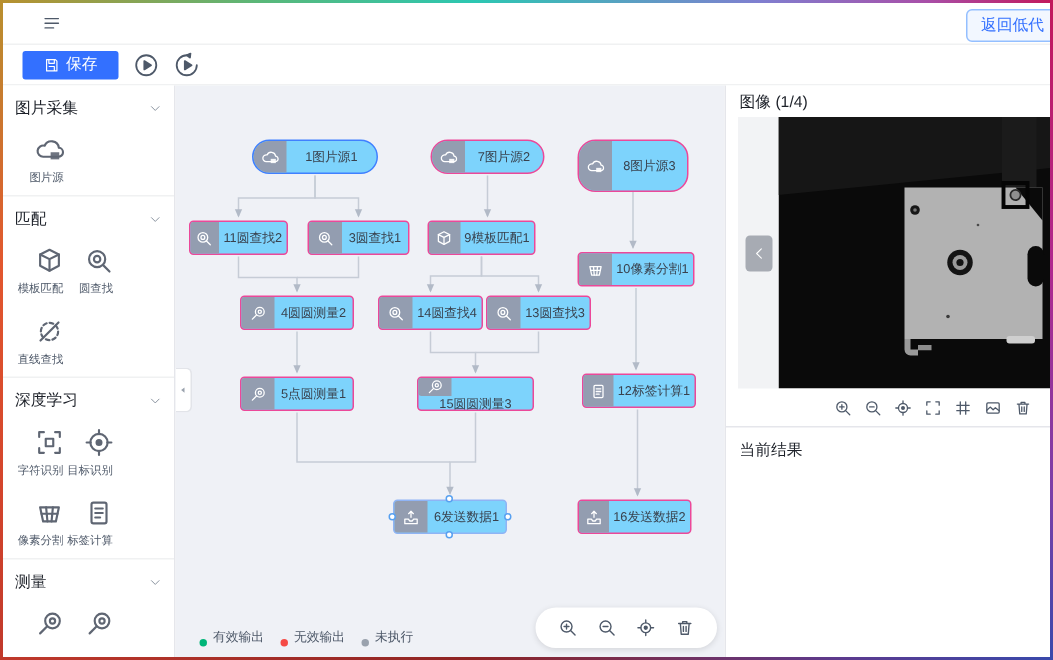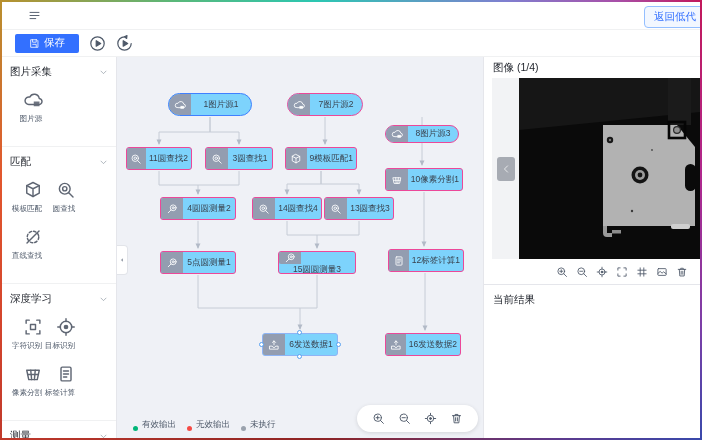--- a/index.html
+++ b/index.html
@@ -24,21 +24,21 @@
   .tbar{height:27px;border-bottom:1px solid #f0f1f2;display:flex;align-items:center;padding-left:13px;gap:10px}
   .save-btn{display:flex;align-items:center;gap:4px;background:#3370ff;color:#fff;font-size:10.5px;border:none;border-radius:2px;padding:3px 14px;height:19px;cursor:pointer}
   .save-btn .ic{color:#fff;width:11px;height:11px}
   .round-btn{width:17px;height:17px;color:#4e5969;cursor:pointer;background:none;border:none;padding:0}
 
   
   .body{flex:1;display:flex;min-height:0}
 
   
   .sidebar{width:115px;border-right:1px solid #e5e6eb;overflow:hidden;background:#fff}
-  .sec{padding:6px 8px 16px 8px;border-bottom:1px solid #f0f1f2}
+  .sec{padding:6px 8px 0 8px;border-bottom:1px solid #f0f1f2}
   .sec:last-child{border-bottom:none}
   .sec-h{display:flex;align-items:center;justify-content:space-between;font-size:10.5px;color:#1d2129;padding:2px 0 4px 0}
   .sec-h .ic{width:9px;height:9px;color:#86909c}
   .items{display:flex;flex-wrap:wrap}
   .item{width:33px;display:flex;flex-direction:column;align-items:flex-end;gap:3px;padding:7px 0 6px 0;cursor:pointer}
   .item .ic{width:20px;height:20px;color:#5f6673}
   .item-lb{font-size:8px;color:#4e5969;white-space:nowrap;transform:scale(.95)}
 
   
   .canvas{position:relative;width:366px;background:#eff1f6;overflow:hidden}
@@ -345,21 +345,21 @@
           </div>
           <div class="node pill" style="left: 170px; top: 36px; width: 76px; height: 23px;">
             <span class="nicon">
               <svg viewBox="0 0 16 16" fill="none" stroke="currentColor" stroke-width="1.15" stroke-linecap="round" stroke-linejoin="round">
                 <path d="M4.8 11.6a3 3 0 1 1 .6-5.9 4 4 0 0 1 7.6 1.1 2.4 2.4 0 0 1-.4 4.8z"></path>
                 <rect x="8.6" y="9.2" width="4.6" height="3.8" fill="currentColor" stroke="none" opacity=".9"></rect>
               </svg>
             </span>
             <span class="nlabel">7图片源2</span>
           </div>
-          <div class="node pill" style="left: 268px; top: 36px; width: 74px; height: 18px; margin-top: 32px;">
+          <div class="node pill" style="left: 268px; top: 36px; width: 74px; height: 35px;">
             <span class="nicon">
               <svg viewBox="0 0 16 16" fill="none" stroke="currentColor" stroke-width="1.15" stroke-linecap="round" stroke-linejoin="round">
                 <path d="M4.8 11.6a3 3 0 1 1 .6-5.9 4 4 0 0 1 7.6 1.1 2.4 2.4 0 0 1-.4 4.8z"></path>
                 <rect x="8.6" y="9.2" width="4.6" height="3.8" fill="currentColor" stroke="none" opacity=".9"></rect>
               </svg>
             </span>
             <span class="nlabel">8图片源3</span>
           </div>
           <div class="node" style="left: 9px; top: 90px; width: 66px; height: 23px;">
             <span class="nicon">

